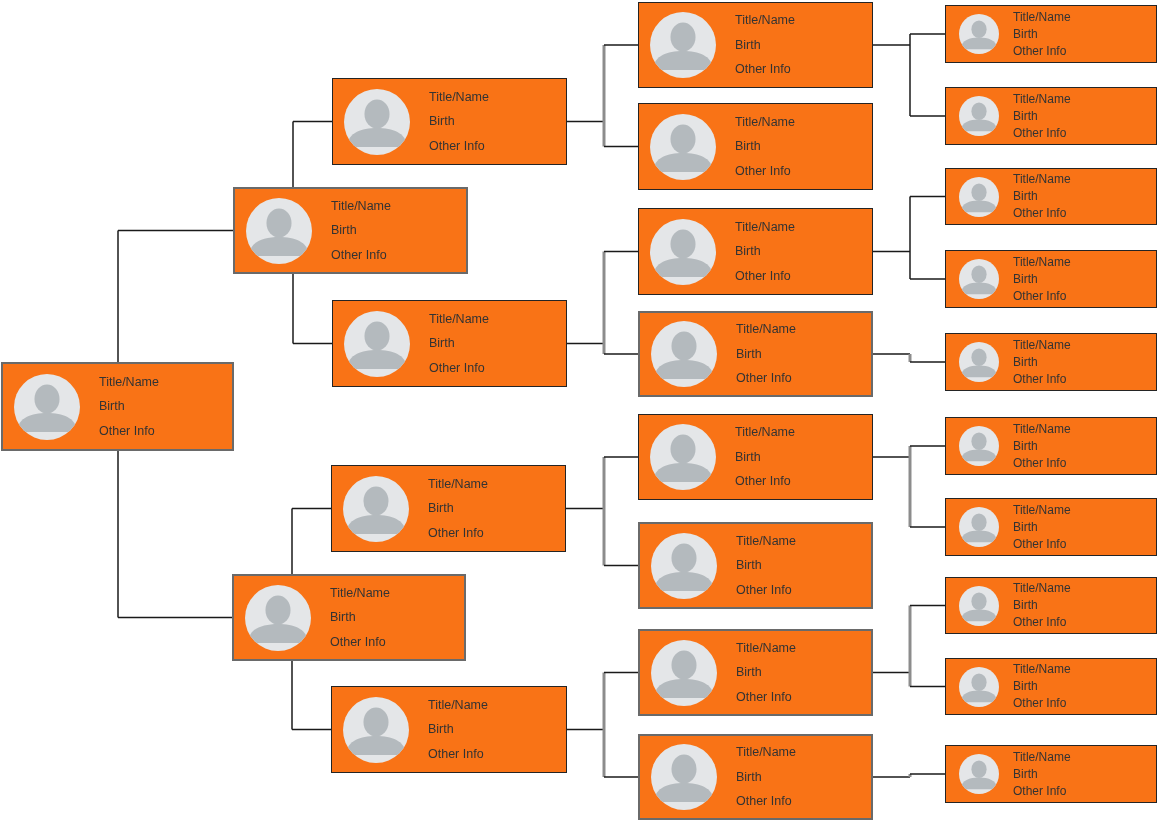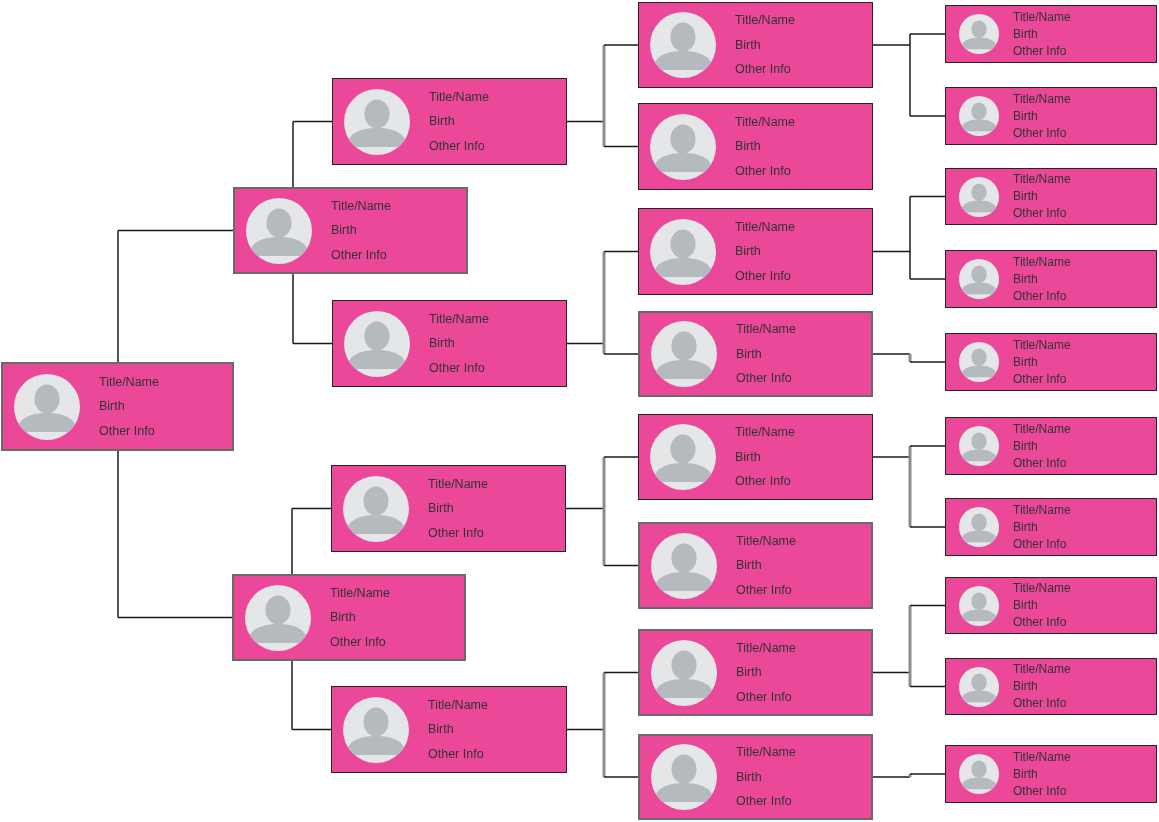--- a/index.html
+++ b/index.html
@@ -17,21 +17,21 @@
   }
   #wires {
     position: absolute;
     left: 0; top: 0;
     width: 1159px;
     height: 822px;
   }
   .card {
     position: absolute;
     box-sizing: border-box;
-    background: #ec4899;
+    background: #f97316;
     display: flex;
     align-items: center;
     border: 1.5px solid #242424;
   }
   .card.emph {
     border: 2px solid #6a6a6a;
   }
   .card.lg { padding-left: 11px; }
   .card.sm { padding-left: 13px; }
   .avatar { flex: 0 0 auto; display: block; line-height: 0; }

